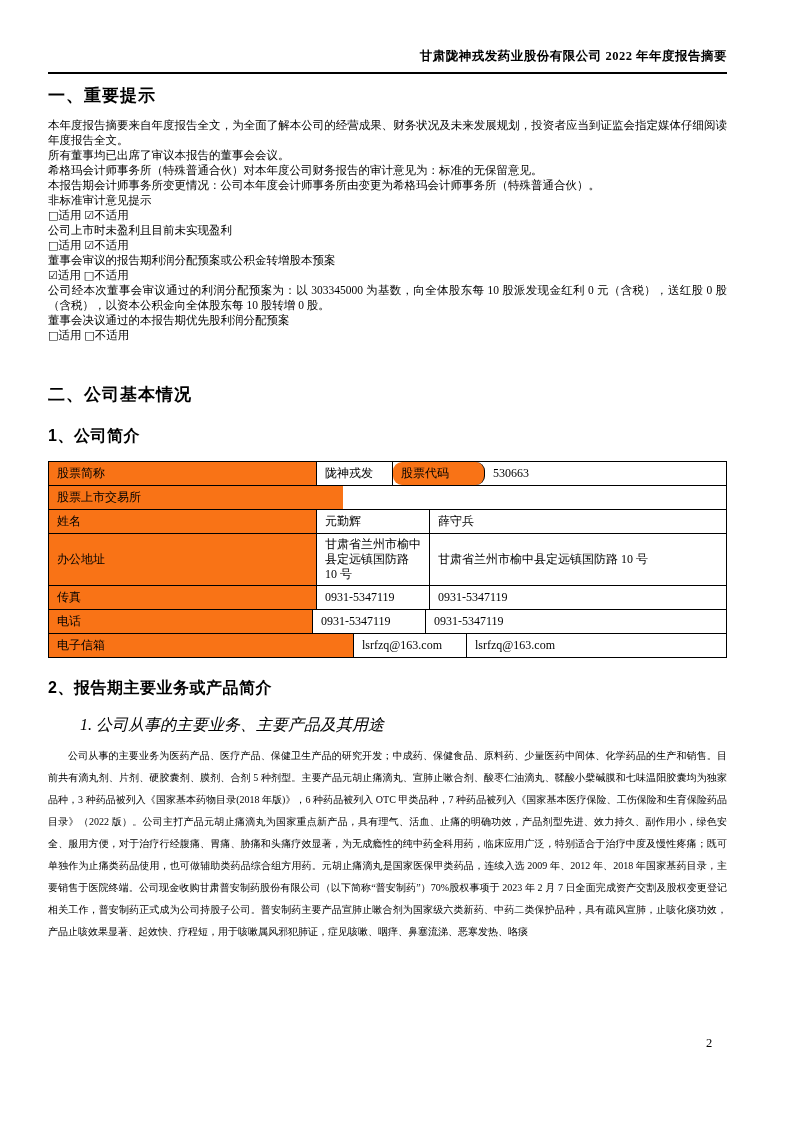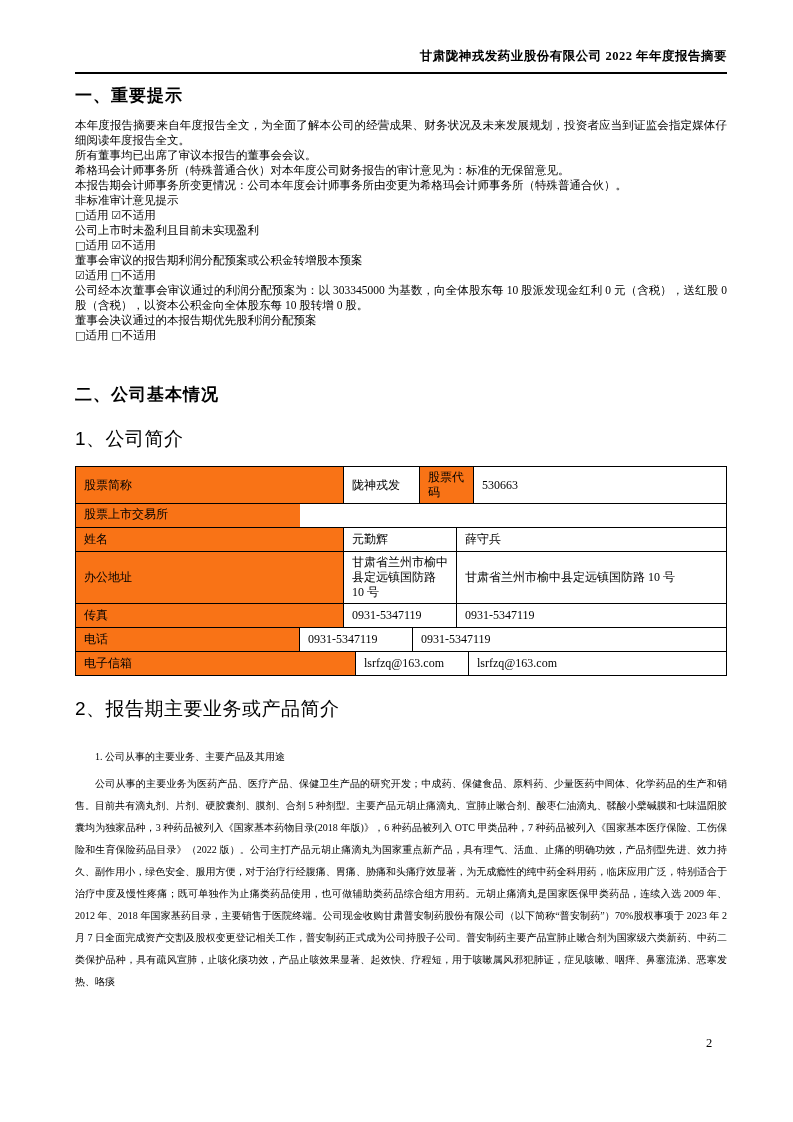--- a/index.html
+++ b/index.html
@@ -4,56 +4,56 @@
 <style>
   html, body { margin:0; padding:0; background:#ffffff; }
   body {
     width:793px; height:1122px; overflow:hidden;
     font-family:"Liberation Serif","DejaVu Serif",serif;
     color:#000;
   }
   .page {
     position:relative; box-sizing:border-box;
     width:793px; height:1122px;
-    padding:48px 66px 0 75px;
+    padding:48px 66px 0 48px;
   }
   .doc-header {
     font-size:12.5px; font-weight:700; text-align:right;
     padding-bottom:7px; border-bottom:2px solid #000;
     letter-spacing:0.5px;
   }
   .sec-title {
     font-family:"Liberation Sans","DejaVu Sans",sans-serif;
     font-size:17px; font-weight:700; margin-top:10px;
     letter-spacing:1px;
   }
   .sec-title-2 { margin-top:40px; }
   .sub-title {
     font-family:"Liberation Sans","DejaVu Sans",sans-serif;
-    font-size:19px; font-weight:400; margin-top:20px;
+    font-size:16px; font-weight:700; margin-top:20px;
     letter-spacing:0.5px;
   }
   .notice-list { margin-top:11px; font-size:11.5px; line-height:15px; text-align:justify; }
   .notice-line { min-height:15px; }
   .cb { font-family:"DejaVu Sans",sans-serif; font-size:11px; }
   .ctable {
     margin-top:14px; border:1px solid #000;
     font-size:12px; line-height:15px;
   }
   .trow { display:flex; border-bottom:1px solid #000; min-height:23px; align-items:stretch; }
   .trow:last-child { border-bottom:none; }
   .tcell {
     box-sizing:border-box; padding:3px 8px;
     border-right:1px solid #000;
     display:flex; align-items:center; text-align:left;
   }
   .tcell:last-child { border-right:none; }
   .tcell.gray { background:#f97316; }
   .tcell.center { justify-content:center; text-align:center; }
-  .item-title { font-size:10px; margin:28px 0 0 2em; }
+  .item-title { font-size:16px; margin:16px 0 0 2em;font-style:italic; }
   .biz-para {
     margin-top:9px; font-size:10px; line-height:22px;
     text-align:justify; text-indent:2em;
   }
   .page-num { position:absolute; top:1036px; left:706px; font-size:12.5px; }
 </style>
 </head>
 <body>
 
 <div class="page">
@@ -79,48 +79,48 @@
     </div>
 
   <div class="sec-title sec-title-2">二、公司基本情况</div>
 
   <div class="sub-title">1、公司简介</div>
 
   <div class="ctable">
       <div class="trow">
         <div class="tcell gray" style="width: 268px; flex: 0 0 auto;">股票简称</div>
         <div class="tcell" style="width: 76px; flex: 0 0 auto;">陇神戎发</div>
-        <div class="tcell gray" style="width: 54px; flex: 0 0 auto;">股票代码</div>
+        <div class="tcell gray" style="width: 92px; flex: 0 0 auto; border-radius: 9px;">股票代码</div>
         <div class="tcell" style="flex: 1 1 0%;">530663</div>
       </div>
       <div class="trow">
-        <div class="tcell gray" style="width: 224px; flex: 0 0 auto; font-family: Liberation Mono, monospace;">股票上市交易所</div>
+        <div class="tcell gray" style="width: 294px; flex: 0 0 auto;">股票上市交易所</div>
       </div>
       <div class="trow">
         <div class="tcell gray" style="width: 268px; flex: 0 0 auto;">姓名</div>
         <div class="tcell" style="width: 113px; flex: 0 0 auto;">元勤辉</div>
         <div class="tcell" style="flex: 1 1 0%;">薛守兵</div>
       </div>
       <div class="trow">
         <div class="tcell gray" style="width: 268px; flex: 0 0 auto;">办公地址</div>
         <div class="tcell" style="width: 113px; flex: 0 0 auto;">甘肃省兰州市榆中县定远镇国防路 10 号</div>
         <div class="tcell" style="flex: 1 1 0%;">甘肃省兰州市榆中县定远镇国防路 10 号</div>
       </div>
       <div class="trow">
         <div class="tcell gray" style="width: 268px; flex: 0 0 auto;">传真</div>
         <div class="tcell" style="width: 113px; flex: 0 0 auto;">0931-5347119</div>
         <div class="tcell" style="flex: 1 1 0%;">0931-5347119</div>
       </div>
       <div class="trow">
-        <div class="tcell gray" style="width: 224px; flex: 0 0 auto;">电话</div>
+        <div class="tcell gray" style="width: 264px; flex: 0 0 auto;">电话</div>
         <div class="tcell" style="width: 113px; flex: 0 0 auto;">0931-5347119</div>
         <div class="tcell" style="flex: 1 1 0%;">0931-5347119</div>
       </div>
       <div class="trow">
-        <div class="tcell gray" style="width: 280px; flex: 0 0 auto; text-align: right;">电子信箱</div>
+        <div class="tcell gray" style="width: 305px; flex: 0 0 auto; text-align: right;">电子信箱</div>
         <div class="tcell" style="width: 113px; flex: 0 0 auto;">lsrfzq@163.com</div>
         <div class="tcell" style="flex: 1 1 0%;">lsrfzq@163.com</div>
       </div>
     </div>
 
   <div class="sub-title">2、报告期主要业务或产品简介</div>
 
   <div class="item-title">1. 公司从事的主要业务、主要产品及其用途</div>
 
   <div class="biz-para">公司从事的主要业务为医药产品、医疗产品、保健卫生产品的研究开发；中成药、保健食品、原料药、少量医药中间体、化学药品的生产和销售。目前共有滴丸剂、片剂、硬胶囊剂、膜剂、合剂 5 种剂型。主要产品元胡止痛滴丸、宣肺止嗽合剂、酸枣仁油滴丸、鞣酸小檗碱膜和七味温阳胶囊均为独家品种，3 种药品被列入《国家基本药物目录(2018 年版)》，6 种药品被列入 OTC 甲类品种，7 种药品被列入《国家基本医疗保险、工伤保险和生育保险药品目录》（2022 版）。公司主打产品元胡止痛滴丸为国家重点新产品，具有理气、活血、止痛的明确功效，产品剂型先进、效力持久、副作用小，绿色安全、服用方便，对于治疗行经腹痛、胃痛、胁痛和头痛疗效显著，为无成瘾性的纯中药全科用药，临床应用广泛，特别适合于治疗中度及慢性疼痛；既可单独作为止痛类药品使用，也可做辅助类药品综合组方用药。元胡止痛滴丸是国家医保甲类药品，连续入选 2009 年、2012 年、2018 年国家基药目录，主要销售于医院终端。公司现金收购甘肃普安制药股份有限公司（以下简称“普安制药”）70%股权事项于 2023 年 2 月 7 日全面完成资产交割及股权变更登记相关工作，普安制药正式成为公司持股子公司。普安制药主要产品宣肺止嗽合剂为国家级六类新药、中药二类保护品种，具有疏风宣肺，止咳化痰功效，产品止咳效果显著、起效快、疗程短，用于咳嗽属风邪犯肺证，症见咳嗽、咽痒、鼻塞流涕、恶寒发热、咯痰</div>

